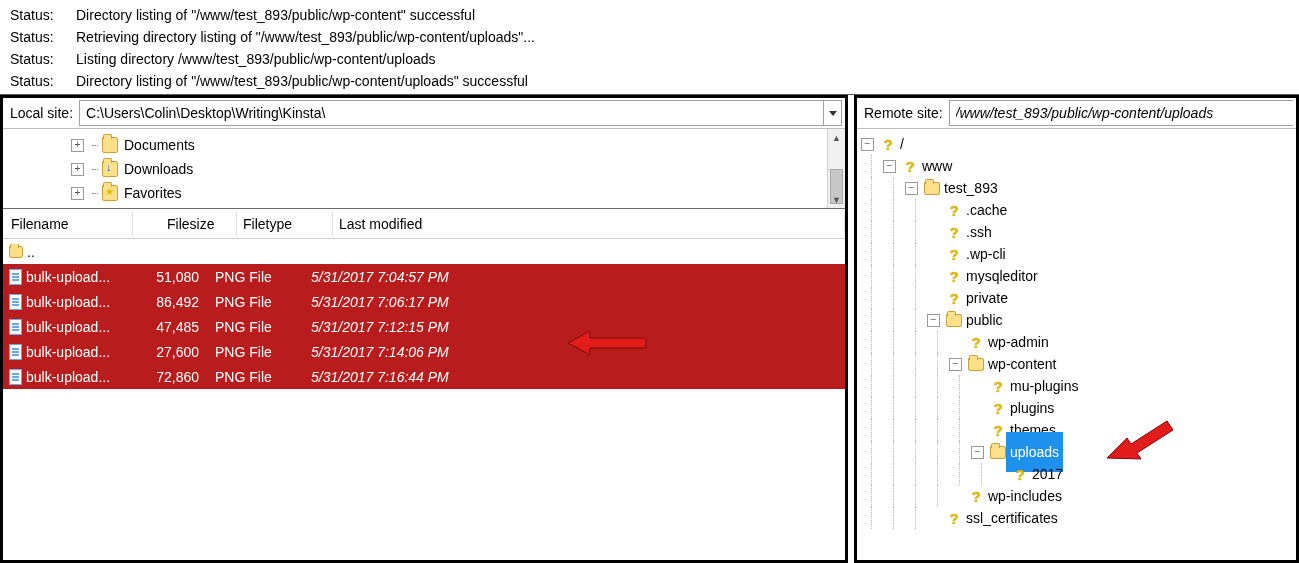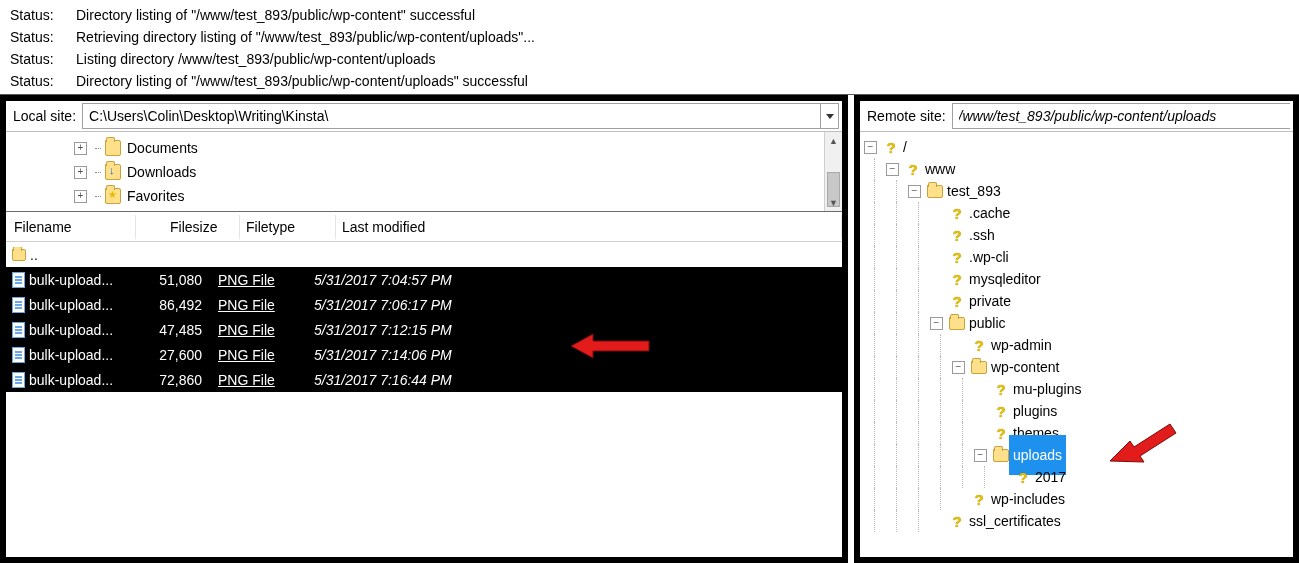--- a/index.html
+++ b/index.html
@@ -25,21 +25,21 @@
     background: #fff;
     padding: 4px 8px 4px 10px;
     overflow: hidden;
   }
   .status-row { display:flex; line-height: 22px; }
   .status-label { width: 66px; flex: none; }
   .status-msg { flex: 1; }
 
   
   .split { flex: 1; display:flex; }
-  .left-pane, .right-pane { display:flex; flex-direction:column; border:6px solid #000000; }
+  .left-pane, .right-pane { display:flex; flex-direction:column; border:3px solid #000000; }
   .left-pane { width: 848px; }
   .right-pane { flex: 1; margin-left: 6px; }
 
   
   .site-bar { display:flex; align-items:center; padding: 2px 3px; gap:6px; border-bottom:1px solid #bfbfbf; background:#fff; }
   .site-label { padding-left:4px; }
   .site-input-wrap { flex:1; display:flex; align-items:center; border:1px solid #a0a0a0; background:#fff; height:26px; }
   .site-input { flex:1; border:0; outline:0; padding:2px 6px; font: inherit; background:transparent; }
   .dd-btn { width:18px; height:100%; display:flex; align-items:center; justify-content:center; border-left:1px solid #a0a0a0; cursor:pointer;}
   .dd-caret { width:0;height:0;border-left:4px solid transparent;border-right:4px solid transparent;border-top:5px solid #333; }
@@ -63,25 +63,25 @@
   
   .file-header { display:flex; background:#fff; border-bottom:1px solid #d0d0d0; height:30px; align-items:center; user-select:none;}
   .file-header .col { padding: 4px 6px; border-right:1px solid #e4e4e4; font-weight:400; }
   .col-name { width:130px; padding-left:8px !important;}
   .col-size { width:76px; text-align:left;margin-left:28px;}
   .col-type { width:96px;}
   .col-mod  { flex:1; }
 
   .file-list { flex:1; overflow:hidden; background:#fff;}
   .file-row { display:flex; align-items:center; height:25px; }
-  .file-row.sel { background:#000000; color:#fff;}
+  .file-row.sel { background:#b91c1c; color:#fff;}
   .file-row .c { padding: 0 6px; overflow:hidden; white-space:nowrap; text-overflow:ellipsis;}
   .file-row .c-name { width:130px; display:flex; align-items:center; gap:4px;}
   .file-row .c-size { width:76px; text-align:right; padding-right:10px;}
-  .file-row .c-type { width:96px;text-decoration:underline;}
+  .file-row .c-type { width:96px;}
   .file-row .c-mod  { width:230px;font-style:italic; }
 
   
   .ico { width:16px; height:16px; flex:none; display:inline-block; }
   .ico-folder {
     background:#ffe08a;
     border:1px solid #caa23b;
     border-radius:0 2px 2px 2px;
     position:relative;
   }

